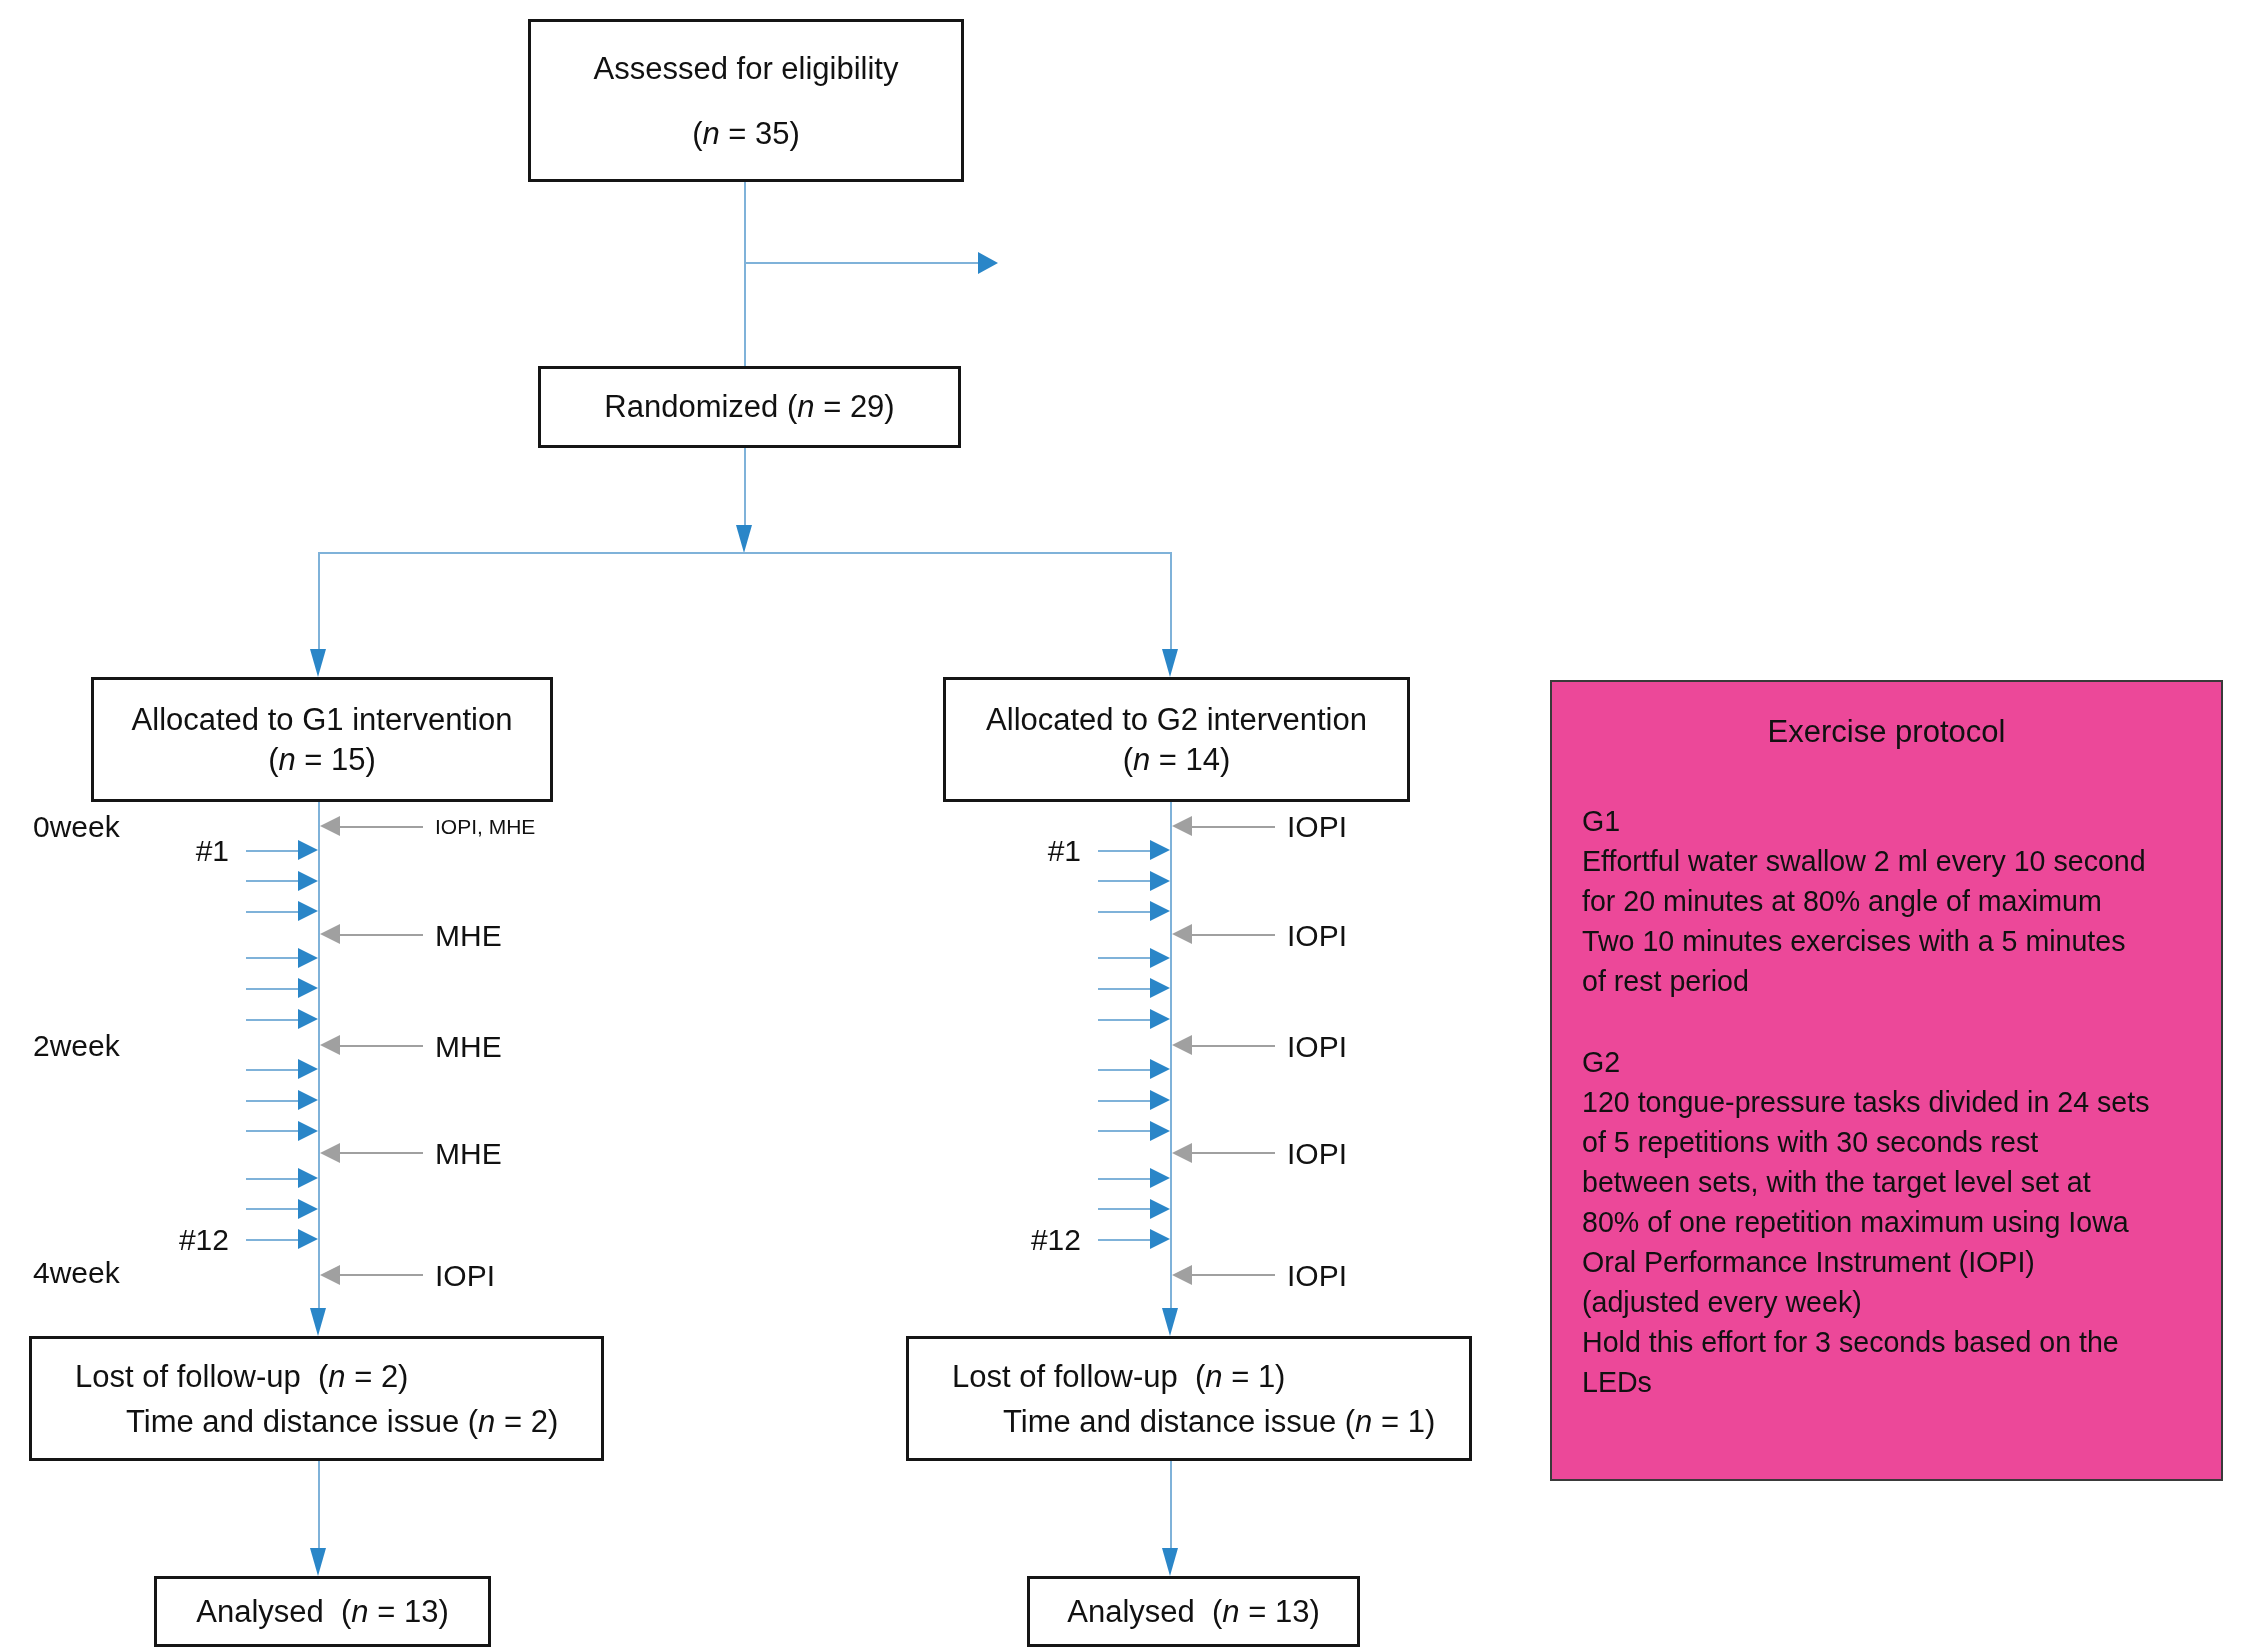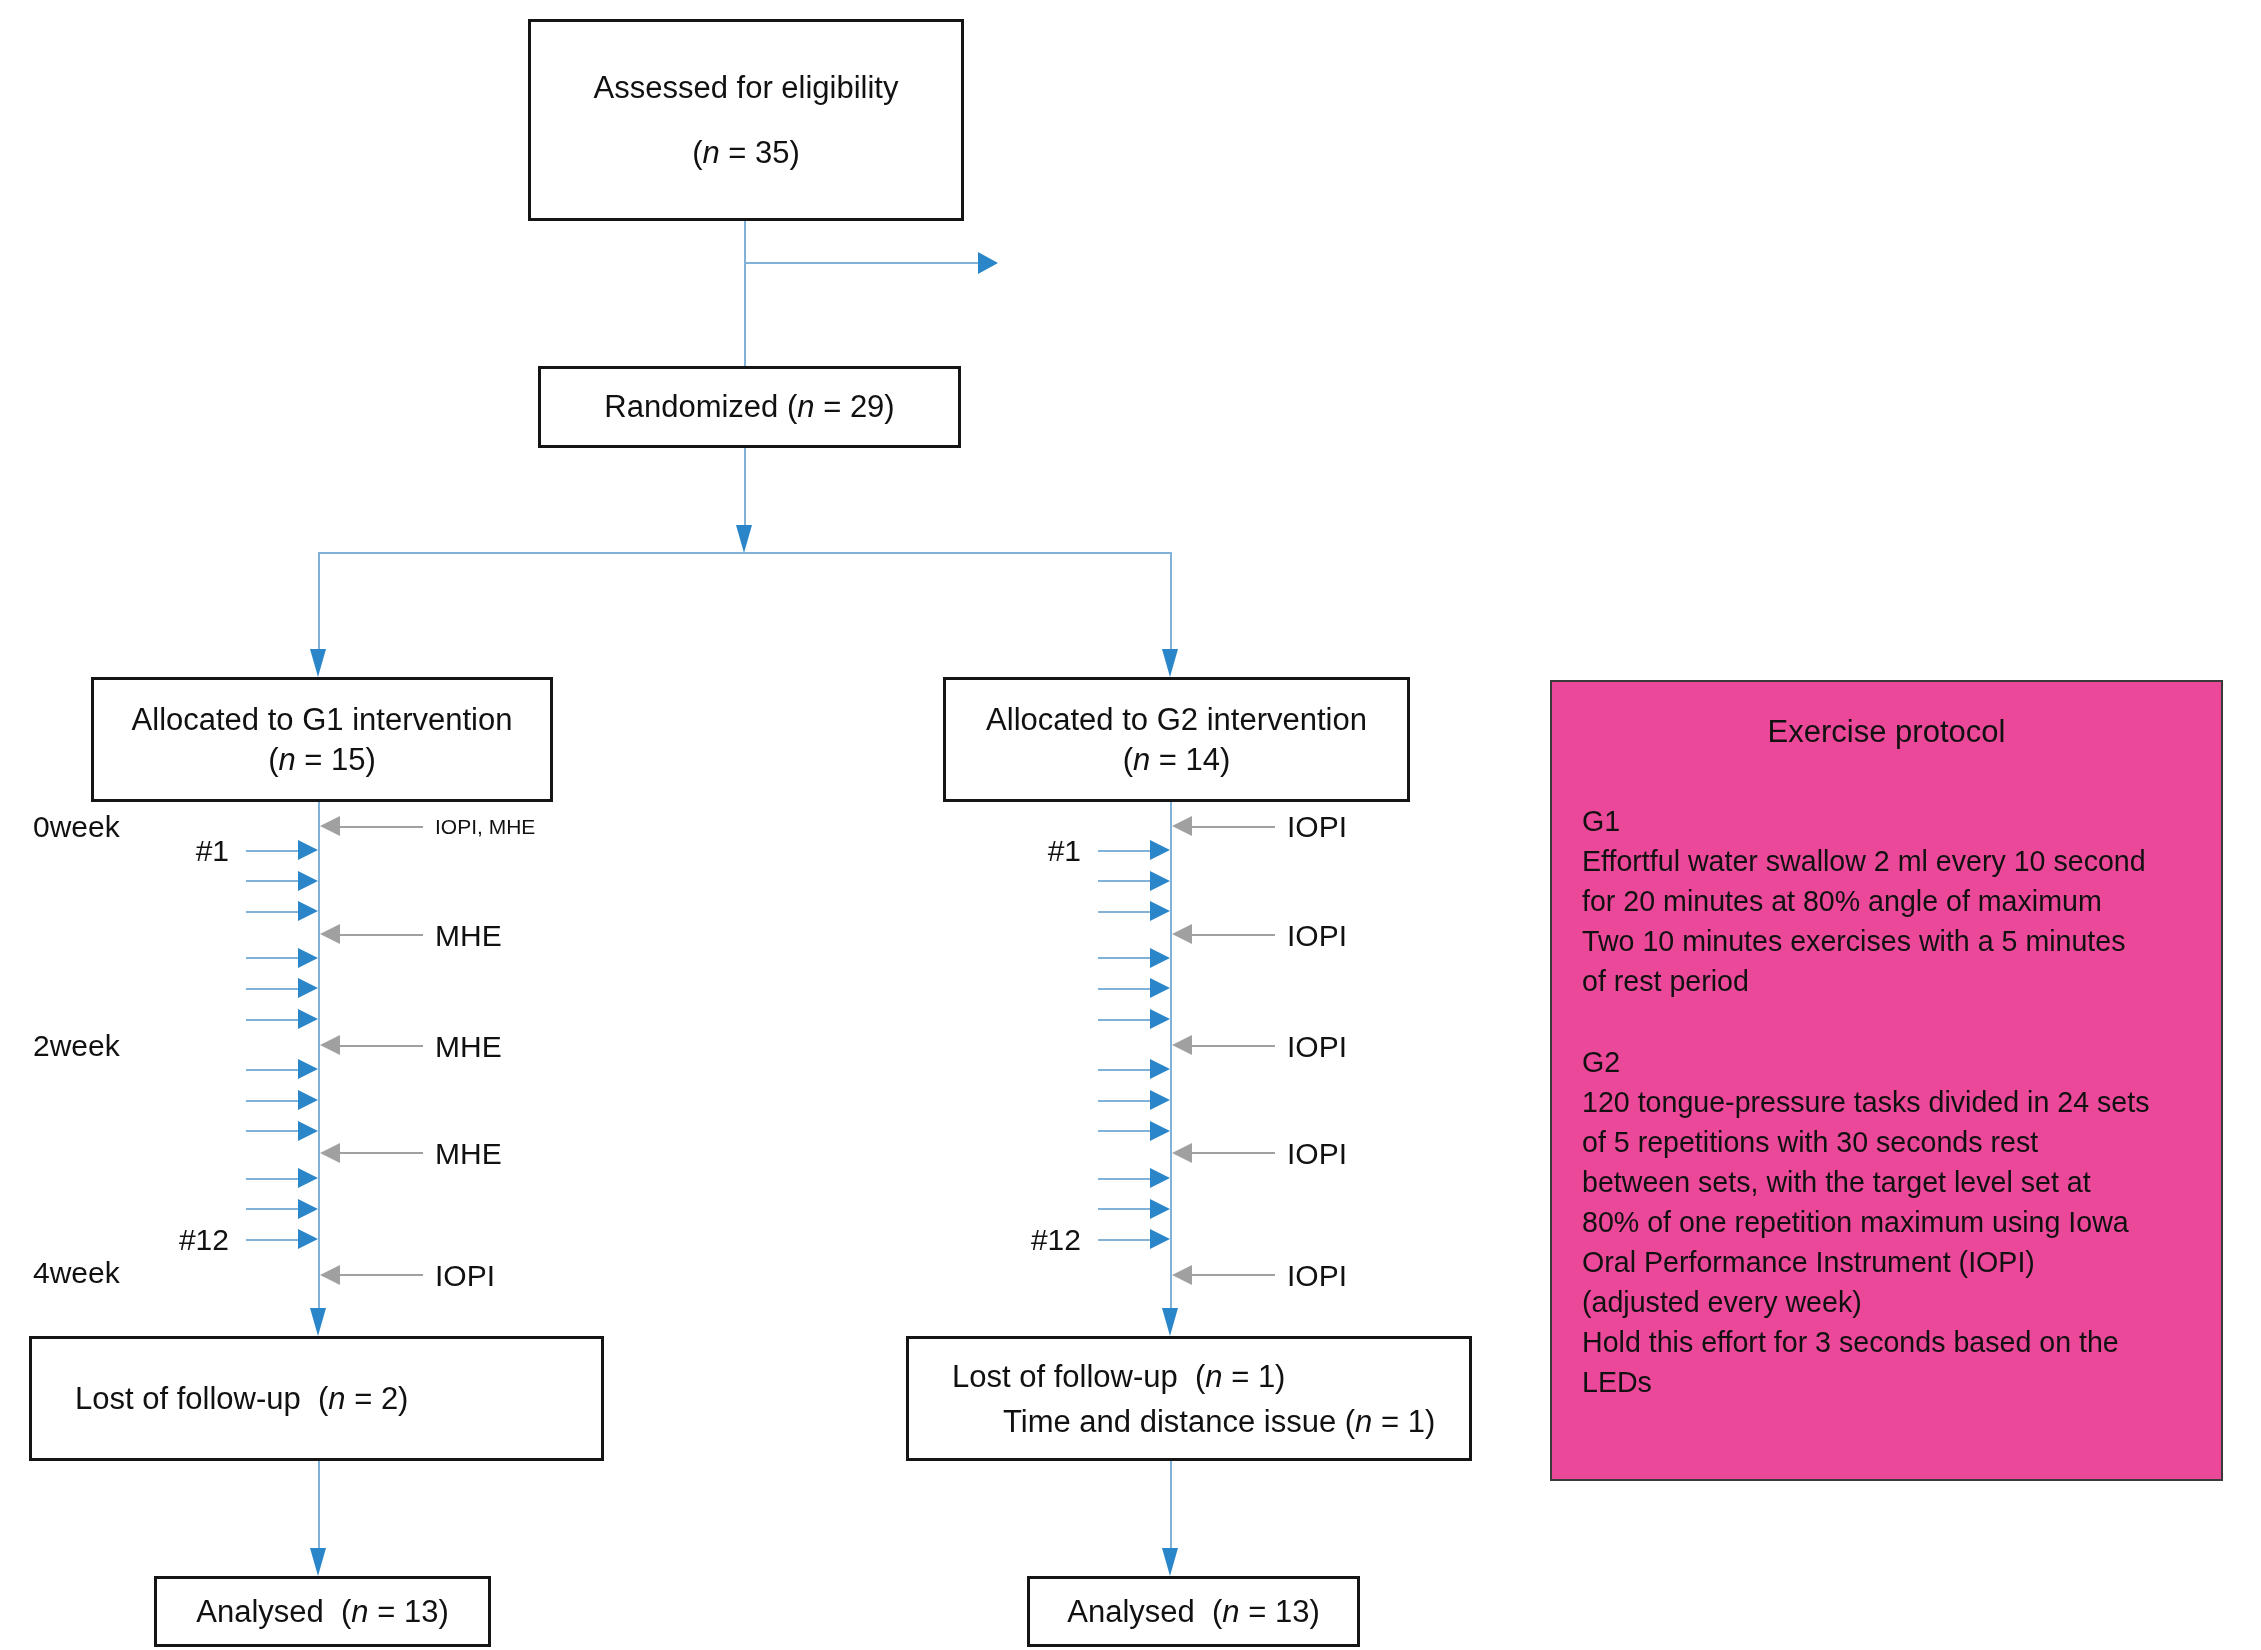--- a/index.html
+++ b/index.html
@@ -59,21 +59,21 @@
   <div class="head-down" style="left:1162px;top:649px;"></div>
   <div class="vline" style="left:318px;top:802px;height:506px;"></div>
   <div class="head-down" style="left:310px;top:1308px;"></div>
   <div class="vline" style="left:1170px;top:802px;height:506px;"></div>
   <div class="head-down" style="left:1162px;top:1308px;"></div>
   <div class="vline" style="left:318px;top:1461px;height:88px;"></div>
   <div class="head-down" style="left:310px;top:1548px;"></div>
   <div class="vline" style="left:1170px;top:1461px;height:88px;"></div>
   <div class="head-down" style="left:1162px;top:1548px;"></div>
 
-  <div class="box" style="left:528px;top:19px;width:436px;height:202px;gap:32px;line-height:33px;">
+  <div class="box" style="left:528px;top:19px;width:436px;height:163px;gap:32px;line-height:33px;">
     <div>Assessed for eligibility</div>
     <div>(<i>n</i> = 35)</div>
   </div>
 
 
   <div class="box" style="left:538px;top:366px;width:423px;height:82px;">
     <div>Randomized (<i>n</i> = 29)</div>
   </div>
 
   <div class="box" style="left:91px;top:677px;width:462px;height:125px;line-height:40px;">
@@ -81,20 +81,21 @@
     <div>(<i>n</i> = 15)</div>
   </div>
 
   <div class="box" style="left:943px;top:677px;width:467px;height:125px;line-height:40px;">
     <div>Allocated to G2 intervention</div>
     <div>(<i>n</i> = 14)</div>
   </div>
 
   <div class="box left" style="left:29px;top:1336px;width:575px;height:125px;padding-left:43px;line-height:45px;">
     <div>Lost of follow-up  (<i>n</i> = 2)</div>
+    <div class="indent1">Time and distance issue (<i>n</i> = 2)</div>
   </div>
 
   <div class="box left" style="left:906px;top:1336px;width:566px;height:125px;padding-left:43px;line-height:45px;">
     <div>Lost of follow-up  (<i>n</i> = 1)</div>
     <div class="indent1">Time and distance issue (<i>n</i> = 1)</div>
   </div>
 
   <div class="box" style="left:154px;top:1576px;width:337px;height:71px;">
     <div>Analysed  (<i>n</i> = 13)</div>
   </div>

